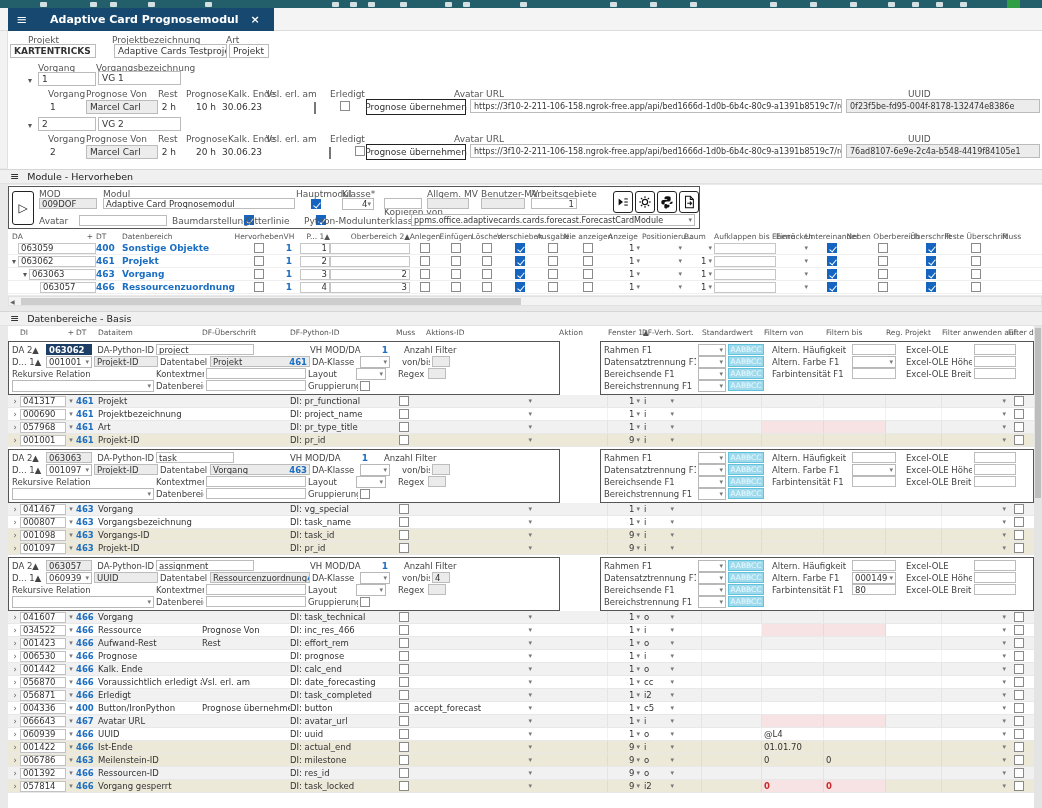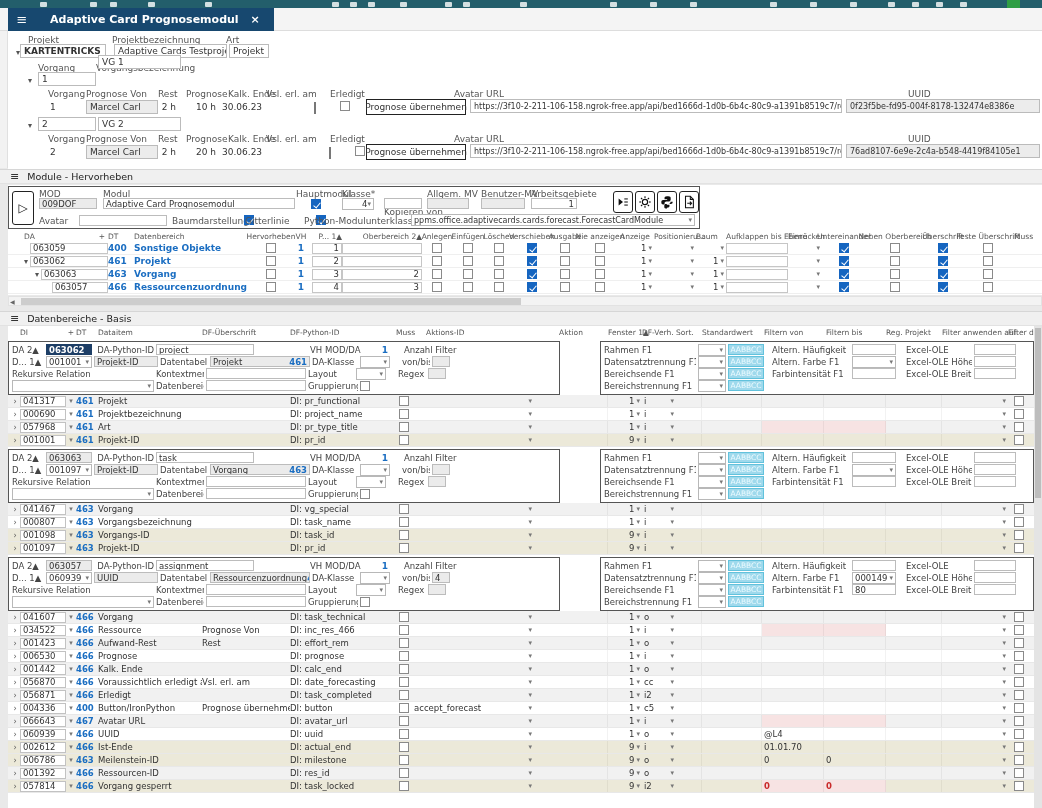--- a/index.html
+++ b/index.html
@@ -37,21 +37,21 @@
 .sechdr{position:absolute;left:0;width:1042px;height:15px;background:#f0f0f0;border-top:1px solid #d6d6d6;border-bottom:1px solid #e2e2e2;display:flex;align-items:center;gap:8px;padding-left:10px;color:#222;font-size:9.5px}
 .sechdr .ham{font-size:11px;color:#333}
 
 .modbox{border:1px solid #555;background:#fff}
 .mbtn{border:1.5px solid #222;border-radius:3px;display:flex;align-items:center;justify-content:center;background:#fff}
 .tri{font-size:12px;color:#111}
 .fsel{height:12px;border:1px solid #b8b8b8;background:#fff;display:flex;align-items:center;justify-content:space-between;padding:0 2px;font-size:8.5px;white-space:nowrap;overflow:hidden}
 .yellow{background:#ffe48f;border-color:#e3c35a;justify-content:flex-end}
 
 #area-panel{left:8px;top:230px;width:1034px;height:65px;background:#fff}
-.ahdr,.arow{display:flex;align-items:center;height:13px;padding-left:16px}
+.ahdr,.arow{display:flex;align-items:center;height:13px;padding-left:4px}
 .ahdr{height:12px;color:#555;font-size:7.5px;white-space:nowrap}
 .ahdr>span{overflow:visible;white-space:nowrap}
 .arow{border-bottom:1px solid #efefef}
 .a-dacol{width:84px;display:flex;align-items:center;gap:2px}
 .a-dacol .plus{margin-left:auto;padding-right:3px}
 .af{height:11px;border:1px solid #c6c6c6;background:#fff;flex:1;display:flex;align-items:center;justify-content:flex-end;padding:0 2px;font-size:8.5px;overflow:hidden}
 .a-dt{width:26px}.a-name{width:118px}.a-herv{width:38px}.a-vh{width:22px;text-align:center}.a-p{width:30px;display:flex}.a-ober{width:80px;display:flex}
 .w-anlegen{width:30px}.w-einfuegen{width:32px}.w-loeschen{width:30px}.w-verschieben{width:36px}.w-ausgabe{width:30px}.w-nie{width:40px}
 .a-anzeige{width:34px}.a-pos{width:42px}.a-baum{width:30px}.a-auf{width:62px;display:flex}.a-einr{width:34px}
 .w-unter{width:44px}.w-neben{width:58px}.w-ueber{width:38px}.w-feste{width:52px}.a-gru{width:20px}
@@ -130,30 +130,30 @@
       <span class="close">×</span>
     </div>
   </div>
   <div class="leftstrip"></div>
 
   <div class="panel" style="left:8px;top:31px;width:1034px;height:138px">
     <span class="glabel abs" style="left:20px;top:4px">Projekt</span>
     <span class="glabel abs" style="left:104px;top:4px">Projektbezeichnung</span>
     <span class="glabel abs" style="left:218px;top:4px">Art</span>
     <span class="chev abs" style="left:8px;top:17px">▾</span>
-    <div class="f abs" style="left:12px;top:13px;width:86px;font-weight:bold">KARTENTRICKS</div>
+    <div class="f abs" style="left:2px;top:13px;width:86px;font-weight:bold">KARTENTRICKS</div>
     <div class="f abs" style="left:106px;top:13px;width:113px">Adaptive Cards Testprojekt</div>
     <div class="f abs" style="left:221px;top:13px;width:40px">Projekt</div>
     <span class="glabel abs" style="left:30px;top:32px">Vorgang</span>
     <span class="glabel abs" style="left:88px;top:32px">Vorgangsbezeichnung</span>
 
     
     <span class="chev abs" style="left:20px;top:45px">▾</span>
     <div class="f abs" style="left:30px;top:41px;width:58px">1</div>
-    <div class="f abs" style="left:90px;top:24px;width:83px">VG 1</div>
+    <div class="f abs" style="left:90px;top:40px;width:83px">VG 1</div>
     <span class="glabel abs" style="left:40px;top:58px">Vorgang</span>
     <span class="glabel abs" style="left:78px;top:58px">Prognose Von</span>
     <span class="glabel abs" style="left:150px;top:58px">Rest</span>
     <span class="glabel abs" style="left:178px;top:58px">Prognose</span>
     <span class="glabel abs" style="left:220px;top:58px">Kalk. Ende</span>
     <span class="glabel abs" style="left:258px;top:58px">Vsl. erl. am</span>
     <span class="glabel abs" style="left:322px;top:58px">Erledigt</span>
     <span class="glabel abs" style="left:446px;top:58px">Avatar URL</span>
     <span class="glabel abs" style="left:900px;top:58px">UUID</span>
     <span class="abs" style="left:42px;top:71px">1</span>
@@ -863,21 +863,21 @@
 </div>
           </div>
 </div>
         <div class="bblock">
   <div class="bboxes">
     <div class="bbox bbox-left">
       <div class="bxrow">
         <span class="lab bold" style="width:32px">DA 2▲</span>
         <span class="field ro" style="width:46px">063063</span>
         <span class="lab r" style="width:60px">DA-Python-ID</span>
-        <span class="field" style="width:98px">task</span>
+        <span class="field" style="width:78px">task</span>
         <span style="width:52px"></span>
         <span class="lab" style="width:60px">VH MOD/DA</span>
         <span class="blue" style="width:16px;text-align:right">1</span>
         <span class="lab" style="width:86px;padding-left:14px">Anzahl Filter</span>
       </div>
       <div class="bxrow">
         <span class="lab bold" style="width:32px">D... 1▲</span>
         <span class="fsel" style="width:46px">
                   <span>001097</span>
                   <span class="arrow">▾</span>
@@ -1592,21 +1592,21 @@
   <span class="c-anw selbox">
                 <span></span>
                 <span class="arrow">▾</span>
               </span>
   <span class="c-deak ccell">
                 <span class="cb"></span>
               </span>
 </div>
             <div class="brow tone-tan">
   <span class="c-exp chev">›</span>
-  <span class="c-di inpt">002612</span>
+  <span class="c-di inpt">001422</span>
   <span class="c-chev arrow">▾</span>
   <span class="c-dt blue">466</span>
   <span class="c-item">Ist-Ende</span>
   <span class="c-ueb"></span>
   <span class="c-py">DI: actual_end</span>
   <span class="c-muss ccell">
                 <span class="cb"></span>
               </span>
   <span class="c-aktsel selbox">
                 <span style="flex:1;text-align:left"></span>

